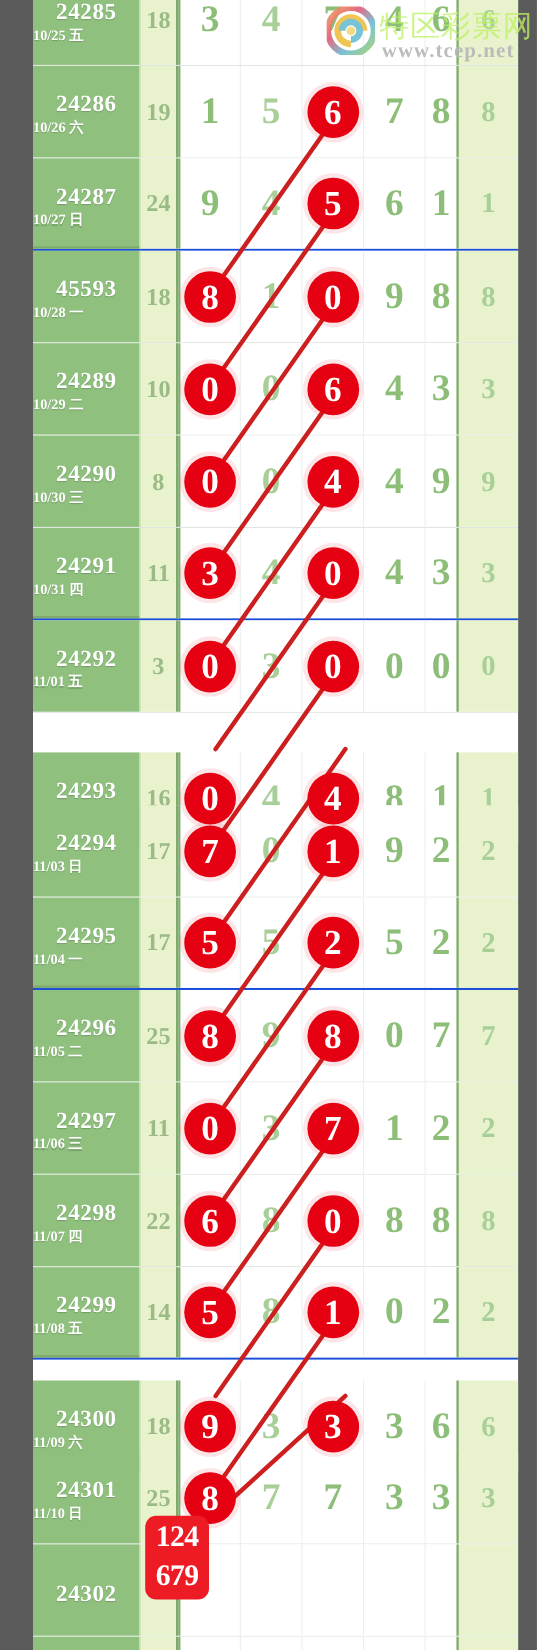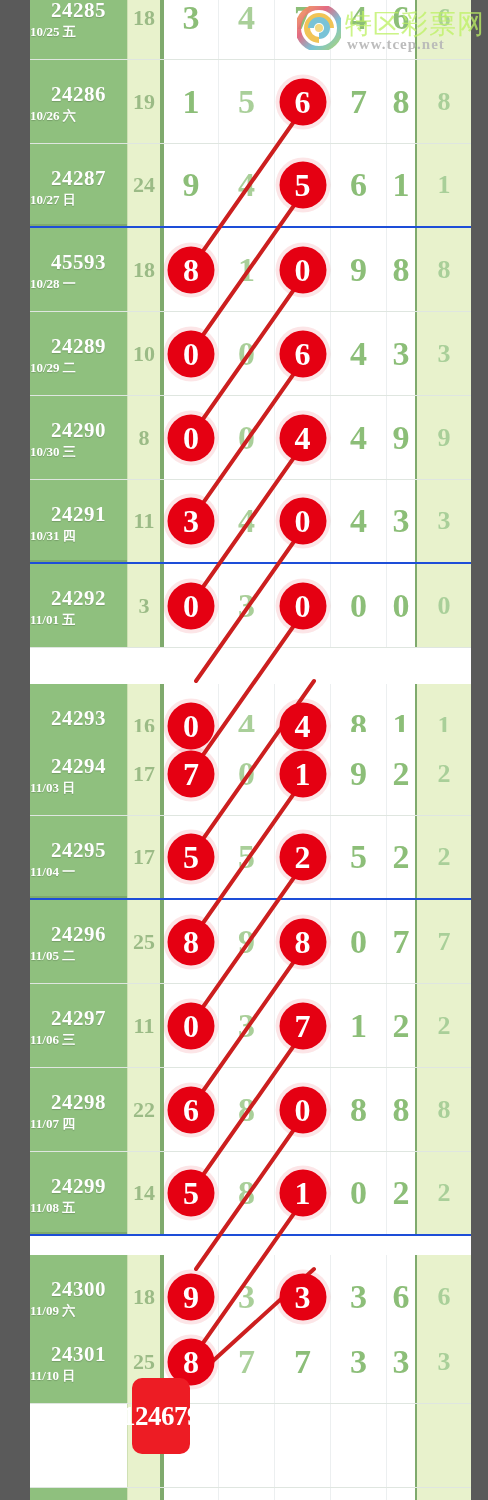--- a/index.html
+++ b/index.html
@@ -81,21 +81,21 @@
     z-index:5;
   }
 
   
   #lines{position:absolute;left:0;top:0;width:488px;height:1500px;pointer-events:none;z-index:4;}
 
   
   .predict{
     position:absolute;left:132px;top:1378px;width:58px;height:76px;
     background:#ed1c24;z-index:6;
-    display:flex;align-items:center;justify-content:center;border-radius:10px;
+    display:flex;flex-direction:column;align-items:center;justify-content:flex-start;border-radius:10px;
   }
   .predict span{
     color:#ffffff;font-weight:bold;font-size:27px;line-height:36px;
     letter-spacing:-.5px;
   }
 
   
   #watermark{
     position:absolute;left:297px;top:2px;width:190px;height:54px;
     z-index:8;opacity:.93;
@@ -103,21 +103,21 @@
   #wm-logo{position:absolute;left:0;top:4px;width:44px;height:44px;}
   #wm-text{
     position:absolute;left:48px;top:4px;
     font-family:"DejaVu Sans", sans-serif;
     font-weight:normal;font-size:27px;color:#bef264;letter-spacing:1px;
     opacity:.82;
   }
   #wm-url{
     position:absolute;left:50px;top:34px;
     font-family:"Liberation Serif", serif;
-    font-weight:bold;font-size:15px;color:#b8b8b8;letter-spacing:1px;
+    font-weight:bold;font-size:19px;color:#b8b8b8;letter-spacing:1px;
   }
 </style>
 </head>
 <body>
 
 <div id="stage">
 
   <div id="table">
       <div class="row" style="top: -24px;">
         <div class="cell c-period">
@@ -572,20 +572,23 @@
           <div class="digit">3</div>
         </div>
         <div class="cell c-d4">
           <div class="digit">3</div>
         </div>
         <div class="cell c-tail">
           <div class="digit tail">3</div>
         </div>
       </div>
       <div class="row" style="top: 1404px;">
+        <div class="cell c-period">
+          <div class="period-no solo">24302</div>
+        </div>
         <div class="cell c-sum">
           <div class="sum-val"></div>
         </div>
         <div class="cell c-d0">
           <div class="digit"></div>
         </div>
         <div class="cell c-d1">
           <div class="digit dim"></div>
         </div>
         <div class="cell c-d2">

